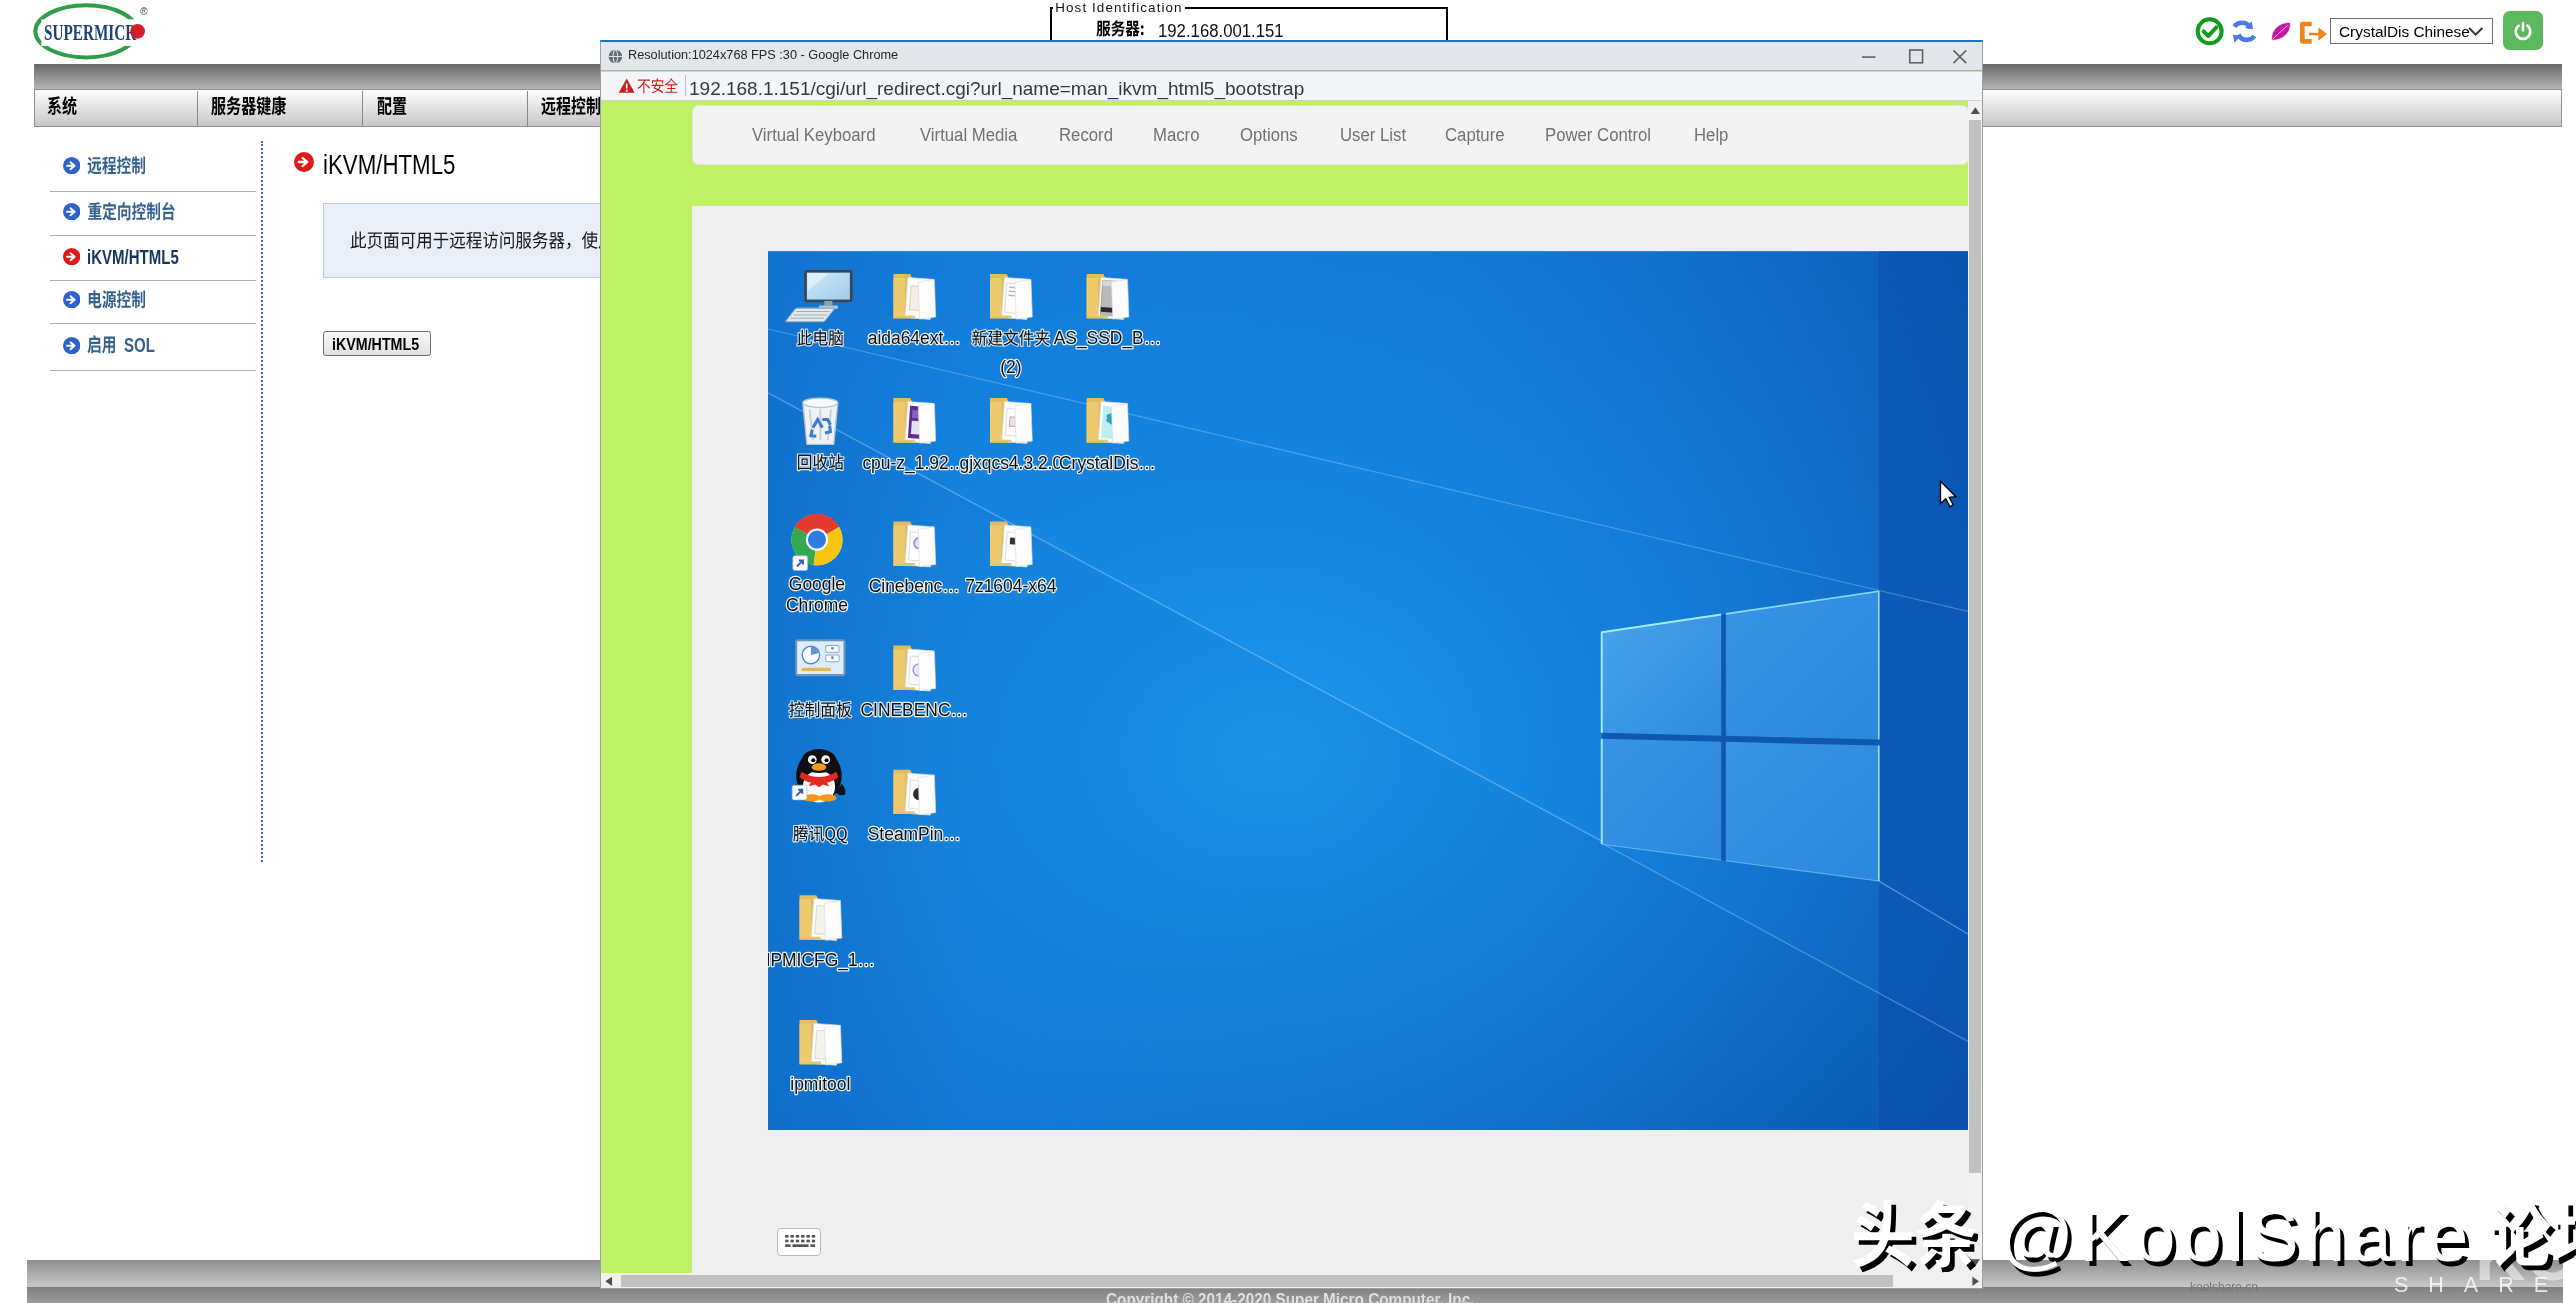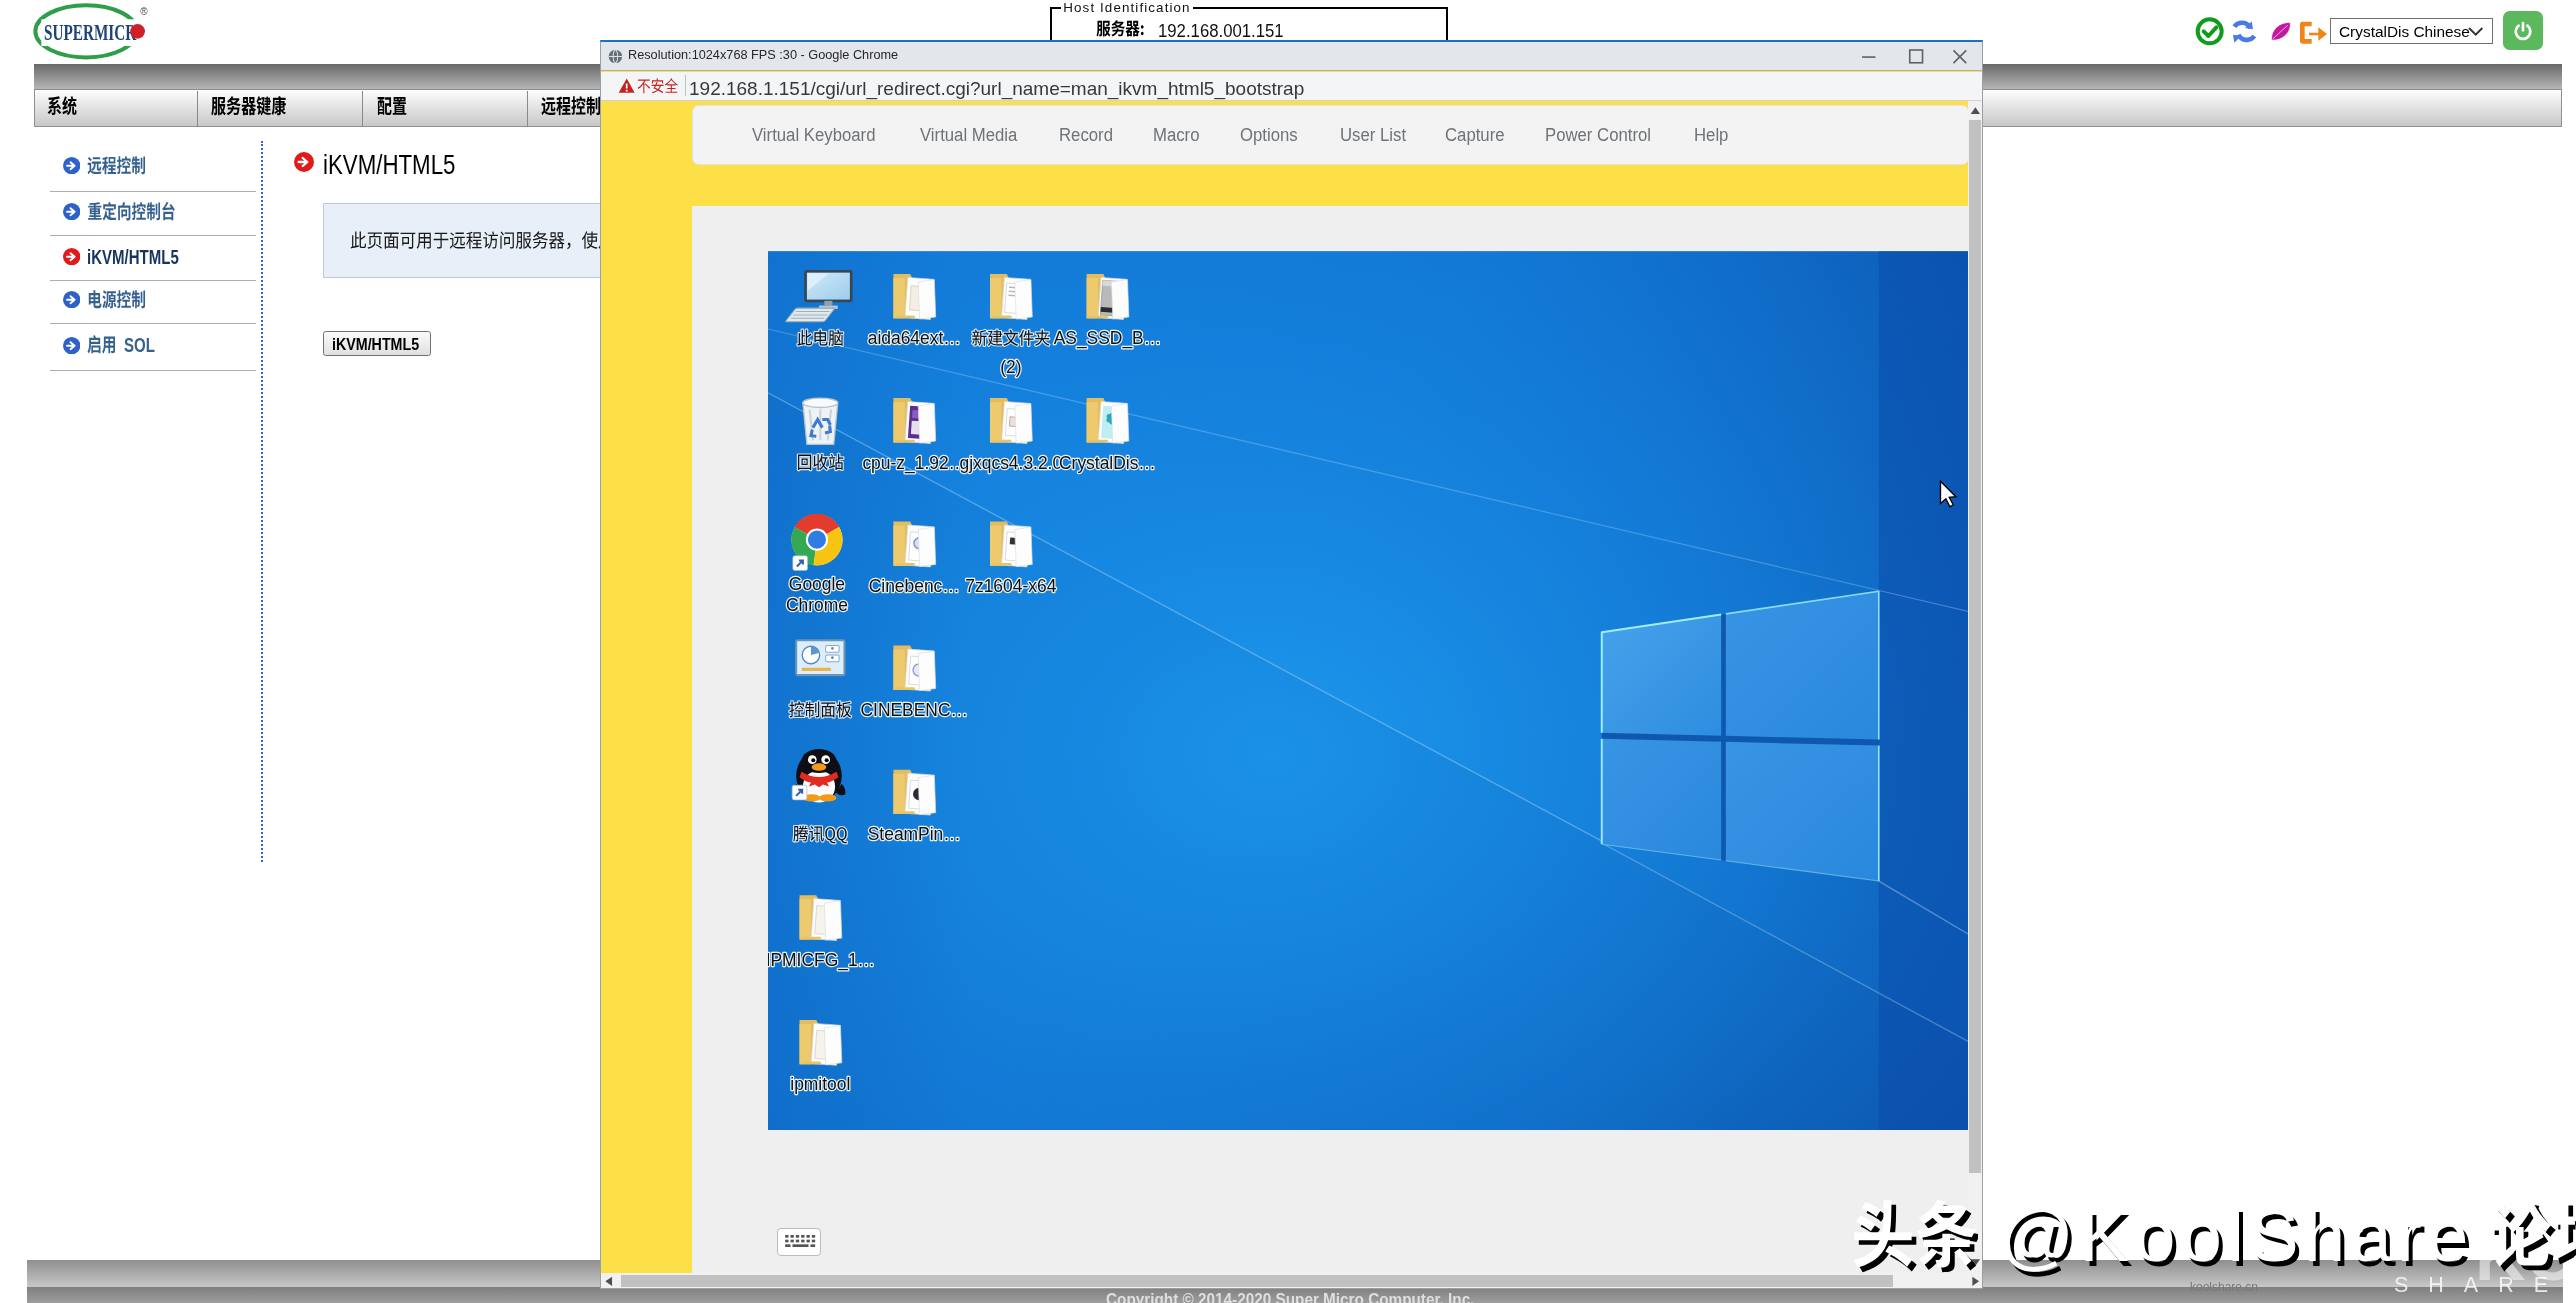--- a/index.html
+++ b/index.html
@@ -109,30 +109,30 @@
         <path d="M1.1 23.7L1.4 26C4.5 25.3 9 24.3 13.2 23.4L13.1 21.3L9.6 22.1L9.6 11.2L13.1 11.2L13.1 9.2L9.6 9.2L9.6 0.6L7.7 0.6L7.7 22.5L4.9 23L4.9 6.2L3.1 6.2L3.1 23.4ZM14.3 0.6L14.3 21.6C14.3 24.6 15 25.4 17.2 25.4C17.7 25.4 20.5 25.4 21 25.4C23.2 25.4 23.7 23.8 23.9 19.3C23.4 19.2 22.6 18.8 22.2 18.4C22 22.4 21.9 23.4 20.8 23.4C20.3 23.4 17.9 23.4 17.5 23.4C16.4 23.4 16.3 23.1 16.3 21.6L16.3 12.9C18.7 11.6 21.2 10 23.1 8.4L21.6 6.7C20.3 8 18.3 9.5 16.3 10.8L16.3 0.6ZM36.1 11.1L36.1 16.2C36.1 19.2 35 22.5 25.9 24.6C26.3 25.1 26.8 25.9 27 26.3C36.6 24 38 20.1 38 16.2L38 11.1ZM38.1 21C40.9 22.5 44.6 24.8 46.4 26.4L47.6 24.7C45.7 23.2 42 21 39.2 19.6ZM28.9 7.4L28.9 20.5L30.8 20.5L30.8 9.4L43.4 9.4L43.4 20.4L45.3 20.4L45.3 7.4L36.4 7.4C36.9 6.4 37.4 5.2 37.8 4.1L47.7 4.1L47.7 2.1L26.5 2.1L26.5 4.1L35.7 4.1C35.4 5.2 35 6.4 34.6 7.4ZM58.9 14.7L64.1 14.7L64.1 17.9L58.9 17.9ZM58.9 13L58.9 9.9L64.1 9.9L64.1 13ZM58.9 19.6L64.1 19.6L64.1 22.9L58.9 22.9ZM50.7 2.4L50.7 4.4L60.2 4.4C60 5.6 59.8 6.9 59.5 8L51.8 8L51.8 26.3L53.6 26.3L53.6 24.8L69.5 24.8L69.5 26.3L71.4 26.3L71.4 8L61.4 8L62.4 4.4L72.6 4.4L72.6 2.4ZM53.6 22.9L53.6 9.9L57.2 9.9L57.2 22.9ZM69.5 22.9L65.8 22.9L65.8 9.9L69.5 9.9ZM75.3 2.5L75.3 4.6L92.3 4.6L92.3 23.3C92.3 23.9 92.2 24 91.6 24.1C91 24.1 89 24.1 87 24C87.3 24.6 87.7 25.6 87.8 26.3C90.2 26.3 92 26.3 92.9 25.9C93.9 25.5 94.2 24.8 94.2 23.3L94.2 4.6L97.3 4.6L97.3 2.5ZM79.6 10.8L86.1 10.8L86.1 17.2L79.6 17.2ZM77.8 8.8L77.8 21.5L79.6 21.5L79.6 19.2L87.9 19.2L87.9 8.8ZM102.3 2.5L102.3 12.7C102.3 16.6 102.1 21.6 99.3 25.1C99.8 25.3 100.5 26 100.8 26.5C102.7 24.1 103.5 20.9 103.9 17.7L110.1 17.7L110.1 26.1L111.9 26.1L111.9 17.7L118.6 17.7L118.6 23.5C118.6 24 118.4 24.1 117.9 24.2C117.5 24.2 115.8 24.2 114.1 24.1C114.3 24.7 114.6 25.6 114.7 26.2C117 26.2 118.4 26.2 119.3 25.8C120.1 25.5 120.4 24.8 120.4 23.5L120.4 2.5ZM104.2 4.5L110.1 4.5L110.1 9L104.2 9ZM118.6 4.5L118.6 9L111.9 9L111.9 4.5ZM104.2 11L110.1 11L110.1 15.7L104.1 15.7C104.1 14.7 104.2 13.6 104.2 12.7ZM118.6 11L118.6 15.7L111.9 15.7L111.9 11ZM126.3 2.5L126.3 4.6L134.8 4.6L134.8 11.7L124.6 11.7L124.6 13.8L134.8 13.8L134.8 23.2C134.8 23.8 134.6 24 134 24C133.5 24 131.6 24.1 129.6 24C129.9 24.6 130.2 25.6 130.3 26.2C132.9 26.2 134.5 26.2 135.4 25.8C136.4 25.5 136.7 24.8 136.7 23.2L136.7 13.8L146.5 13.8L146.5 11.7L136.7 11.7L136.7 4.6L144.8 4.6L144.8 2.5ZM149.4 3.4C150.9 4.6 152.8 6.2 153.8 7.2L155 5.6C154 4.7 152 3.1 150.6 2.1ZM157.1 2.4L157.1 4.3L169.6 4.3L169.6 2.4ZM154 10.4L148.9 10.4L148.9 12.3L152.3 12.3L152.3 21.3C151.2 21.8 150 23 148.8 24.5L150 26.3C151.3 24.4 152.5 22.8 153.3 22.8C153.9 22.8 154.7 23.7 155.7 24.4C157.4 25.6 159.5 26 162.5 26C165.2 26 169.4 25.8 171.1 25.7C171.1 25.1 171.4 24.1 171.6 23.5C169.1 23.8 165.4 24 162.6 24C159.8 24 157.7 23.8 156.1 22.7C155.1 22 154.6 21.4 154 21.1ZM155.5 8.5L155.5 10.4L159.7 10.4C159.5 15.4 158.8 18.5 154.9 20.2C155.4 20.6 155.9 21.4 156.1 21.9C160.4 19.8 161.3 16.2 161.5 10.4L164.4 10.4L164.4 18.7C164.4 20.8 164.9 21.4 166.7 21.4C167 21.4 168.6 21.4 169 21.4C170.5 21.4 171 20.4 171.1 16.8C170.7 16.7 169.9 16.4 169.6 16C169.5 19.1 169.4 19.5 168.8 19.5C168.5 19.5 167.2 19.5 166.9 19.5C166.3 19.5 166.2 19.4 166.2 18.6L166.2 10.4L171.1 10.4L171.1 8.5ZM185.6 3.6L193 3.6L193 8.7L185.6 8.7ZM183.9 1.7L183.9 10.5L194.8 10.5L194.8 1.7ZM183.5 18.2L183.5 20L188.3 20L188.3 23.7L181.9 23.7L181.9 25.6L196.2 25.6L196.2 23.7L190.2 23.7L190.2 20L195.1 20L195.1 18.2L190.2 18.2L190.2 14.8L195.7 14.8L195.7 13L183 13L183 14.8L188.3 14.8L188.3 18.2ZM181.4 1C179.6 1.9 176.3 2.7 173.5 3.2C173.8 3.7 174 4.4 174.1 4.8C175.2 4.7 176.5 4.4 177.7 4.1L177.7 8.5L173.7 8.5L173.7 10.4L177.5 10.4C176.5 13.6 174.8 17.3 173.2 19.3C173.5 19.8 173.9 20.6 174.1 21.2C175.4 19.5 176.7 16.7 177.7 13.9L177.7 26.3L179.5 26.3L179.5 14.2C180.4 15.4 181.4 16.9 181.8 17.7L182.9 16C182.4 15.4 180.2 12.9 179.5 12.2L179.5 10.4L182.6 10.4L182.6 8.5L179.5 8.5L179.5 3.7C180.7 3.4 181.8 3 182.7 2.6ZM211.7 1.1C212.2 2.5 212.7 4.3 212.9 5.4L214.7 4.8C214.5 3.7 213.9 1.9 213.5 0.6ZM200.2 2.3C201.4 3.6 202.9 5.5 203.7 6.6L205 5.1C204.2 4 202.7 2.3 201.5 1ZM206.3 5.5L206.3 7.5L209.9 7.5C209.8 14.5 209.4 21.3 205.5 24.9C205.9 25.2 206.5 25.9 206.8 26.4C209.9 23.4 211 18.8 211.5 13.6L217 13.6C216.7 20.5 216.4 23.2 215.8 23.8C215.6 24.1 215.4 24.2 214.9 24.2C214.5 24.2 213.3 24.2 212 24.1C212.3 24.6 212.5 25.5 212.5 26.1C213.8 26.1 215 26.2 215.7 26.1C216.5 26 217 25.8 217.4 25.1C218.2 24.1 218.5 21.1 218.8 12.6C218.8 12.3 218.8 11.6 218.8 11.6L211.6 11.6C211.7 10.3 211.7 8.9 211.8 7.5L220.6 7.5L220.6 5.5ZM198.3 9.3L198.3 11.3L202 11.3L202 20.7C202 21.9 201.2 22.9 200.7 23.3C201 23.7 201.6 24.6 201.8 25.1C202.2 24.5 202.8 23.8 207.2 20C207.1 19.6 206.8 18.9 206.7 18.3L203.9 20.6L203.9 9.3ZM224.1 6.9L224.1 26.3L225.9 26.3L225.9 6.9ZM224.3 1.9C225.6 3.4 227.2 5.4 228 6.6L229.4 5.5C228.6 4.3 226.9 2.3 225.7 0.9ZM230.5 2.1L230.5 4.1L242.3 4.1L242.3 23.4C242.3 23.9 242.1 24 241.7 24C241.3 24.1 239.8 24.1 238.3 24C238.6 24.6 238.9 25.5 238.9 26.1C240.9 26.1 242.3 26.1 243.1 25.7C243.8 25.4 244.1 24.8 244.1 23.4L244.1 2.1ZM229.7 9.1L229.7 21.2L231.4 21.2L231.4 19.4L238.3 19.4L238.3 9.1ZM231.4 11L236.5 11L236.5 17.5L231.4 17.5ZM249.1 1.6L249.1 11.6C249.1 15.8 248.9 21.4 247.2 25.4C247.7 25.5 248.4 26 248.7 26.3C249.9 23.7 250.4 20.2 250.6 16.8L254.5 16.8L254.5 23.8C254.5 24.2 254.4 24.3 254 24.3C253.7 24.3 252.7 24.3 251.5 24.3C251.8 24.9 252 25.8 252.1 26.3C253.7 26.3 254.7 26.3 255.4 25.9C256 25.6 256.2 24.9 256.2 23.8L256.2 1.6ZM250.7 3.6L254.5 3.6L254.5 8.1L250.7 8.1ZM250.7 10.1L254.5 10.1L254.5 14.8L250.7 14.8C250.7 13.7 250.7 12.6 250.7 11.6ZM267.5 13.1C267 15.5 266.1 17.6 265.1 19.4C263.9 17.6 263 15.4 262.4 13.1ZM258.4 1.7L258.4 26.3L260.1 26.3L260.1 13.1L260.8 13.1C261.6 16 262.6 18.7 264 21C262.9 22.6 261.6 23.8 260.2 24.6C260.6 25 261.1 25.7 261.3 26.2C262.7 25.3 264 24.1 265.1 22.6C266.3 24.1 267.6 25.4 269.1 26.3C269.4 25.8 269.9 25.1 270.3 24.7C268.7 23.9 267.4 22.6 266.2 21C267.7 18.5 268.9 15.4 269.6 11.6L268.5 11.1L268.2 11.2L260.1 11.2L260.1 3.6L267.1 3.6L267.1 7.1C267.1 7.4 267 7.5 266.6 7.5C266.2 7.6 264.9 7.6 263.4 7.5C263.6 8 263.9 8.7 264 9.3C265.9 9.3 267.1 9.3 267.9 9C268.7 8.7 268.9 8.1 268.9 7.1L268.9 1.7ZM282 13.4C281.9 14.4 281.8 15.3 281.6 16.2L274.1 16.2L274.1 18L281 18C279.6 21.6 276.8 23.5 272.4 24.5C272.8 24.9 273.3 25.8 273.5 26.3C278.3 24.9 281.4 22.6 283 18L290.5 18C290 21.7 289.5 23.4 289 24C288.7 24.2 288.4 24.2 287.9 24.2C287.3 24.2 285.7 24.2 284.1 24.1C284.5 24.6 284.7 25.4 284.7 25.9C286.2 26 287.7 26 288.4 26C289.3 26 289.9 25.8 290.4 25.2C291.3 24.4 291.8 22.2 292.4 17.1C292.4 16.8 292.5 16.2 292.5 16.2L283.5 16.2C283.7 15.4 283.8 14.5 284 13.6ZM289.4 5.2C287.9 6.9 285.9 8.3 283.6 9.3C281.6 8.4 280.1 7.2 279 5.6L279.4 5.2ZM280.5 0.5C279.2 3 276.7 5.9 273.3 7.9C273.7 8.2 274.2 9 274.4 9.4C275.7 8.7 276.8 7.8 277.8 6.8C278.8 8.1 280 9.3 281.5 10.2C278.6 11.2 275.3 11.9 272.2 12.2C272.5 12.7 272.8 13.6 272.9 14.1C276.5 13.6 280.2 12.7 283.6 11.3C286.4 12.6 289.9 13.4 293.7 13.7C293.9 13.2 294.3 12.3 294.7 11.8C291.4 11.6 288.3 11.1 285.8 10.2C288.5 8.7 290.8 6.7 292.3 4.2L291.2 3.3L290.9 3.4L280.8 3.4C281.4 2.6 281.9 1.8 282.4 1ZM300.5 3.6L304.7 3.6L304.7 7.6L300.5 7.6ZM311 3.6L315.4 3.6L315.4 7.6L311 7.6ZM310.8 10.5C311.8 11 313.1 11.7 313.9 12.3L306.8 12.3C307.4 11.4 307.9 10.5 308.3 9.6L306.4 9.2L306.4 1.8L298.8 1.8L298.8 9.4L306.3 9.4C305.9 10.4 305.3 11.4 304.6 12.3L297 12.3L297 14.2L303 14.2C301.3 15.9 299.2 17.4 296.4 18.5C296.8 18.9 297.3 19.7 297.5 20.1L298.8 19.5L298.8 26.3L300.6 26.3L300.6 25.5L304.7 25.5L304.7 26.2L306.4 26.2L306.4 17.7L301.7 17.7C303.2 16.6 304.4 15.4 305.4 14.2L310 14.2C311.1 15.5 312.4 16.7 313.9 17.7L309.4 17.7L309.4 26.3L311.1 26.3L311.1 25.5L315.4 25.5L315.4 26.2L317.2 26.2L317.2 19.5L318.4 19.9C318.7 19.4 319.2 18.6 319.6 18.3C316.9 17.5 314.2 16 312.3 14.2L319.1 14.2L319.1 12.3L314.8 12.3L315.4 11.5C314.6 10.8 313 9.9 311.8 9.4ZM309.3 1.8L309.3 9.4L317.2 9.4L317.2 1.8ZM300.6 23.7L300.6 19.5L304.7 19.5L304.7 23.7ZM311.1 23.7L311.1 19.5L315.4 19.5L315.4 23.7ZM324.2 27.1C326.8 26 328.5 23.7 328.5 20.7C328.5 18.8 327.7 17.5 326.4 17.5C325.3 17.5 324.5 18.2 324.5 19.5C324.5 20.8 325.3 21.5 326.3 21.5L326.8 21.4C326.6 23.4 325.5 24.7 323.6 25.6ZM359.7 0.7L359.7 3.7L352.9 3.7L352.9 5.6L359.7 5.6L359.7 8.3L353.6 8.3L353.6 16.1L359.6 16.1C359.4 17.6 359.1 19.1 358.3 20.4C357 19.4 355.9 18.1 355.1 16.7L353.6 17.2C354.5 19 355.7 20.6 357.2 21.8C356 23 354.3 24 352 24.7C352.4 25.1 352.9 25.9 353.1 26.4C355.7 25.5 357.4 24.4 358.7 23C361.2 24.7 364.3 25.8 367.8 26.4C368 25.8 368.5 24.9 368.9 24.5C365.4 24 362.3 23 359.8 21.5C360.8 19.9 361.2 18 361.4 16.1L367.9 16.1L367.9 8.3L361.5 8.3L361.5 5.6L368.7 5.6L368.7 3.7L361.5 3.7L361.5 0.7ZM355.3 10.1L359.7 10.1L359.7 13L359.7 14.3L355.3 14.3ZM361.5 10.1L366.1 10.1L366.1 14.3L361.5 14.3L361.5 13ZM351.8 0.5C350.4 4.8 348 8.9 345.5 11.6C345.8 12.1 346.3 13.2 346.5 13.7C347.4 12.6 348.4 11.4 349.2 10L349.2 26.4L351 26.4L351 6.9C352 5.1 352.8 3.1 353.5 1.1ZM373.4 2.5L373.4 12.7C373.4 16.6 373.1 21.6 370.4 25.1C370.8 25.3 371.5 26 371.8 26.5C373.7 24.1 374.6 20.9 374.9 17.7L381.1 17.7L381.1 26.1L383 26.1L383 17.7L389.6 17.7L389.6 23.5C389.6 24 389.5 24.1 389 24.2C388.5 24.2 386.8 24.2 385.1 24.1C385.3 24.7 385.6 25.6 385.7 26.2C388.1 26.2 389.5 26.2 390.3 25.8C391.2 25.5 391.5 24.8 391.5 23.5L391.5 2.5ZM375.2 4.5L381.1 4.5L381.1 9L375.2 9ZM389.6 4.5L389.6 9L383 9L383 4.5ZM375.2 11L381.1 11L381.1 15.7L375.1 15.7C375.2 14.7 375.2 13.6 375.2 12.7ZM389.6 11L389.6 15.7L383 15.7L383 11ZM407.8 12.2C409.2 14.3 410.9 17.1 411.6 18.8L413.2 17.7C412.4 16 410.7 13.3 409.3 11.3ZM400.2 0.5C400 1.8 399.5 3.7 399.1 5.1L396.4 5.1L396.4 25.6L398.1 25.6L398.1 23.4L405 23.4L405 5.1L400.8 5.1C401.3 3.9 401.7 2.3 402.1 0.9ZM398.1 6.9L403.3 6.9L403.3 12.9L398.1 12.9ZM398.1 21.5L398.1 14.7L403.3 14.7L403.3 21.5ZM409 0.4C408.2 4.3 406.9 8.2 405.2 10.7C405.6 10.9 406.4 11.5 406.7 11.9C407.5 10.5 408.3 8.8 409 6.9L415.3 6.9C415 18.1 414.6 22.5 413.9 23.4C413.6 23.8 413.3 23.9 412.8 23.9C412.2 23.9 410.7 23.9 409.1 23.7C409.5 24.2 409.7 25.1 409.7 25.7C411.1 25.8 412.6 25.9 413.4 25.8C414.3 25.7 414.8 25.5 415.4 24.6C416.4 23.2 416.7 18.9 417.1 6C417.1 5.8 417.1 5 417.1 5L409.7 5C410.1 3.7 410.5 2.3 410.7 0.9ZM424.7 7.1L437.5 7.1L437.5 9.4L424.7 9.4ZM424.7 3.3L437.5 3.3L437.5 5.6L424.7 5.6ZM422.9 1.7L422.9 11L439.4 11L439.4 1.7ZM424.6 15.7C423.9 19.8 422.4 23 419.7 24.9C420.2 25.2 420.9 26 421.1 26.3C422.8 25 424.1 23.2 425 21C427 24.9 430.2 25.8 435.2 25.8L441.9 25.8C442 25.2 442.3 24.2 442.6 23.7C441.3 23.8 436.2 23.8 435.2 23.8C434.2 23.8 433.2 23.7 432.3 23.6L432.3 19.8L440.5 19.8L440.5 17.9L432.3 17.9L432.3 14.8L442.1 14.8L442.1 12.9L420.3 12.9L420.3 14.8L430.5 14.8L430.5 23.3C428.3 22.7 426.8 21.3 425.8 18.8C426.1 17.9 426.2 17 426.4 16Z" fill="#1a1a1a"></path>
       </svg></div>
 <div class="abs" style="left:323px;top:331px;width:108px;height:25px;background:linear-gradient(#fafafa,#e0e0e0);border:1.3px solid #707070;border-radius:2.7px;overflow:hidden">
 <div class="abs sx" style="left:8px;top:2px;font-size:17.4px;font-weight:bold;color:#000;transform:scaleX(0.82)">iKVM/HTML5</div>
     </div>
 <div class="abs" style="left:27px;top:1260px;width:2536px;height:27.5px;background:linear-gradient(#8f8f8f,#cacaca)"></div>
 <div class="abs" style="left:27px;top:1287px;width:2536px;height:16px;background:linear-gradient(#7f7f7f,#9d9d9d)"></div>
 <div class="abs sx" style="left:1106px;top:1289px;font-size:17.4px;font-weight:bold;color:#dfdfdf;transform:scaleX(0.88);white-space:nowrap">Copyright © 2014-2020 Super Micro Computer, Inc.</div>
 </div>
 <div class="abs" style="left:1050px;top:0;z-index:5">
-<fieldset style="border:2.7px solid #000;width:398px;height:48px;padding:8px">
+<fieldset style="border:2.7px solid #000;width:398px;height:48px;padding:0">
 <legend style="margin-left:1.3px;padding:0 2px;font-size:13.4px;letter-spacing:1.1px;color:#111">Host Identification</legend>
 </fieldset>
 <div class="abs" style="left:46px;top:20px"><svg width="49" height="20" viewBox="0 0 73 30">
         <path d="M2 1.2L2 10.7C2 14.5 1.9 19.7 0.5 23.3C1.1 23.6 2.2 24.3 2.6 24.7C3.6 22.4 4 19.2 4.2 16.1L6.5 16.1L6.5 21.2C6.5 21.6 6.4 21.7 6.1 21.7C5.9 21.7 5 21.7 4.2 21.7C4.6 22.5 4.9 23.9 4.9 24.7C6.4 24.7 7.3 24.6 8 24.1C8.7 23.6 8.9 22.7 8.9 21.3L8.9 1.2ZM4.3 4.1L6.5 4.1L6.5 7.1L4.3 7.1ZM4.3 10L6.5 10L6.5 13.1L4.3 13.1L4.3 10.7ZM18 13.1C17.7 14.6 17.2 15.9 16.6 17.1C16 15.9 15.4 14.5 15 13.1ZM10.1 1.2L10.1 24.7L12.6 24.7L12.6 22.6C13.1 23.1 13.6 24.1 13.9 24.6C15 23.9 15.9 23 16.8 21.8C17.7 23 18.7 23.9 19.9 24.7C20.2 23.9 21 22.9 21.5 22.3C20.3 21.6 19.2 20.7 18.3 19.5C19.5 17.2 20.4 14.3 20.9 10.8L19.3 10.2L18.9 10.3L12.6 10.3L12.6 4.1L17.7 4.1L17.7 6.2C17.7 6.5 17.6 6.6 17.2 6.6C16.9 6.6 15.6 6.6 14.5 6.6C14.8 7.3 15.2 8.4 15.3 9.2C16.9 9.2 18.2 9.2 19.1 8.8C20 8.4 20.2 7.6 20.2 6.2L20.2 1.2ZM12.7 13.1C13.4 15.5 14.2 17.7 15.3 19.6C14.5 20.7 13.6 21.6 12.6 22.3L12.6 13.1ZM31 12.5C30.9 13.3 30.8 14.1 30.6 14.7L24.4 14.7L24.4 17.4L29.6 17.4C28.3 19.9 26.2 21.3 23 22.1C23.4 22.7 24.2 24 24.5 24.6C28.4 23.3 31 21.2 32.5 17.4L38.4 17.4C38 19.8 37.7 21.1 37.2 21.6C36.9 21.8 36.6 21.8 36.1 21.8C35.5 21.8 33.9 21.8 32.5 21.7C32.9 22.4 33.3 23.5 33.3 24.3C34.7 24.4 36.1 24.4 37 24.4C38 24.3 38.7 24.1 39.3 23.4C40.1 22.5 40.6 20.5 41.1 16C41.2 15.6 41.3 14.7 41.3 14.7L33.3 14.7C33.5 14.1 33.6 13.5 33.7 12.8ZM37.2 5.4C36 6.5 34.5 7.4 32.8 8.2C31.3 7.5 30.1 6.6 29.2 5.5L29.3 5.4ZM29.7 0.2C28.6 2.5 26.6 4.8 23.4 6.5C23.9 7 24.7 8.2 25 8.9C25.9 8.3 26.7 7.7 27.5 7.1C28.2 7.9 28.9 8.6 29.8 9.3C27.5 9.9 25.2 10.4 22.8 10.6C23.2 11.3 23.6 12.6 23.8 13.3C26.9 12.9 30 12.2 32.8 11C35.3 12.1 38.3 12.7 41.6 13C41.9 12.2 42.5 11 43.1 10.3C40.5 10.2 38.2 9.9 36.1 9.3C38.4 7.9 40.2 6.1 41.5 3.8L39.9 2.6L39.5 2.8L31.3 2.8C31.7 2.2 32 1.5 32.4 0.9ZM48.6 4L51.1 4L51.1 6.3L48.6 6.3ZM57.8 4L60.5 4L60.5 6.3L57.8 6.3ZM56.9 9.8C57.6 10.2 58.4 10.7 59.1 11.2L54.3 11.2C54.6 10.5 54.9 9.8 55.2 9.2L53.6 8.8L53.6 1.3L46.3 1.3L46.3 8.9L52.4 8.9C52.1 9.7 51.7 10.4 51.3 11.2L44.7 11.2L44.7 13.9L49 13.9C47.7 15.1 46.1 16.1 44.1 17C44.6 17.6 45.3 18.7 45.5 19.4L46.3 19L46.3 24.7L48.7 24.7L48.7 24.1L51 24.1L51 24.5L53.6 24.5L53.6 16.5L50.1 16.5C51 15.7 51.8 14.8 52.5 13.9L56.2 13.9C56.8 14.8 57.6 15.7 58.5 16.5L55.5 16.5L55.5 24.7L57.9 24.7L57.9 24.1L60.5 24.1L60.5 24.5L63 24.5L63 19.3L63.6 19.6C63.9 18.8 64.7 17.6 65.2 17.1C63.1 16.4 61 15.3 59.4 13.9L64.6 13.9L64.6 11.2L60.8 11.2L61.5 10.3C61 9.9 60.3 9.4 59.4 8.9L63 8.9L63 1.3L55.5 1.3L55.5 8.9L57.7 8.9ZM48.7 21.4L48.7 19.1L51 19.1L51 21.4ZM57.9 21.4L57.9 19.1L60.5 19.1L60.5 21.4ZM69.1 12.8C70.2 12.8 71.1 11.8 71.1 10.4C71.1 8.9 70.2 7.9 69.1 7.9C67.9 7.9 67.1 8.9 67.1 10.4C67.1 11.8 67.9 12.8 69.1 12.8ZM69.1 22.7C70.2 22.7 71.1 21.6 71.1 20.2C71.1 18.8 70.2 17.7 69.1 17.7C67.9 17.7 67.1 18.8 67.1 20.2C67.1 21.6 67.9 22.7 69.1 22.7Z" fill="#000"></path>
       </svg></div>
 <div class="abs sx" style="left:108px;top:21px;font-size:18px;color:#111;transform:scaleX(0.93)">192.168.001.151</div>
 </div>
 <div class="abs" style="left:600px;top:40px;width:1383px;height:1249px;z-index:10;overflow:hidden;
-background:#fde047;border:0.7px solid #98a0a6;border-top:2px solid #1873c4">
+background:#bef264;border:0.7px solid #98a0a6;border-top:2px solid #1873c4">
 <div class="abs" style="left:0;top:0;width:1382px;height:29px;background:#e3e6ea;border-bottom:0.7px solid #aab0b6">
 <svg class="abs" style="left:6.7px;top:6.7px" width="14.8" height="14.8" viewBox="0 0 22 22">
 <circle cx="11" cy="11" r="10" fill="#667077"></circle>
 <path d="M1 11 h20 M11 1 c4.5 3 4.5 17 0 20 M11 1 c-4.5 3 -4.5 17 0 20" stroke="#dfe3e6" stroke-width="1.5" fill="none"></path>
 </svg>
 <div class="abs sx" style="left:27px;top:5.4px;font-size:13.4px;color:#26282b;transform:scaleX(0.95);white-space:nowrap">Resolution:1024x768 FPS :30 - Google Chrome</div>
 <svg class="abs" style="left:1257px;top:7.4px" width="121" height="14.8" viewBox="0 0 180 22">
 <path d="M6 12 h20" stroke="#5f6368" stroke-width="2.4"></path>
 <rect x="77" y="1.5" width="19" height="19" fill="none" stroke="#5f6368" stroke-width="2.4"></rect>
 <path d="M142 2 l19 19 m0 -19 l-19 19" stroke="#5f6368" stroke-width="2.4"></path>

